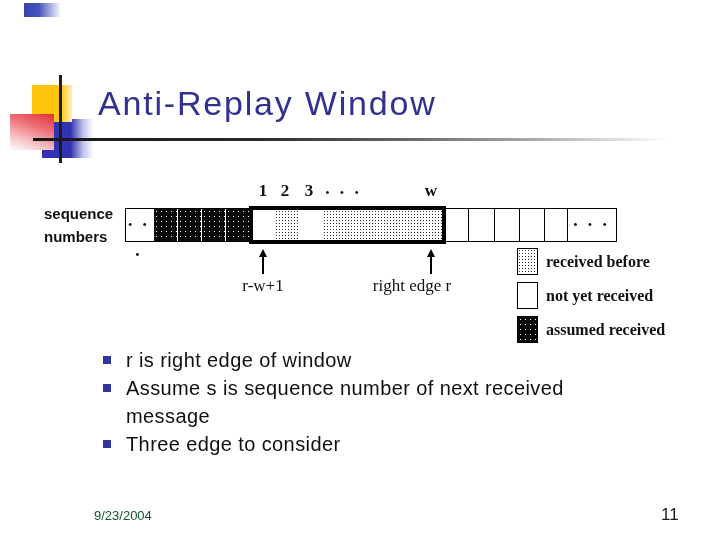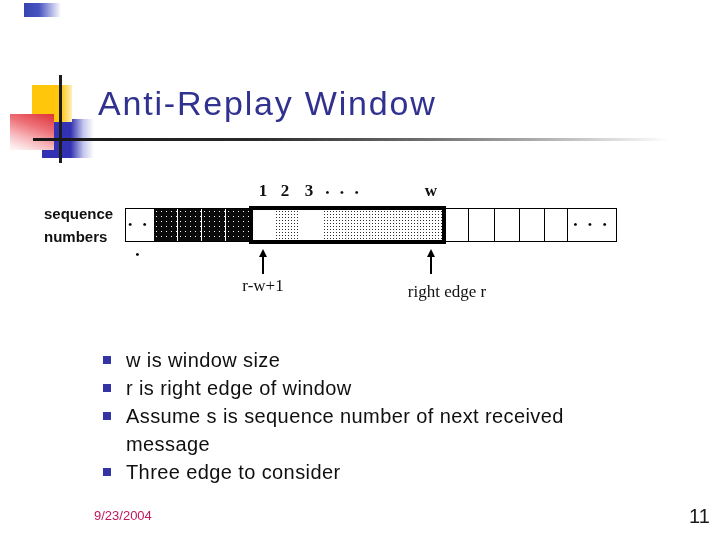--- a/index.html
+++ b/index.html
@@ -56,22 +56,22 @@
   .legend-swatch { width:21px; height:27px; border:1px solid #000; box-sizing:border-box; flex:none; }
   .legend-label { margin-left:8px; font-family:"Liberation Serif", serif; font-weight:bold;
     font-size:16px; white-space:nowrap; }
   
   .bullets { position:absolute; left:99px; top:346px; width:512px; margin:0; padding:0; list-style:none; }
   .bullets li { position:relative; padding-left:27px; font-size:20px; line-height:28px;
     letter-spacing:0.4px; color:#101010; }
   .bullets li::before { content:""; position:absolute; left:4px; top:10px; width:8px; height:8px;
     background:var(--bullet-color); }
   
-  .footer-date { position:absolute; left:94px; top:508px; font-size:13px; color:#be185d; }
-  .page-number { position:absolute; left:661px; top:505px; font-size:20px; color:#1a1a1a;margin-left:28px; }
+  .footer-date { position:absolute; left:94px; top:508px; font-size:13px; color:#14532d; }
+  .page-number { position:absolute; left:661px; top:505px; font-size:17px; color:#1a1a1a; }
 </style>
 </head>
 <body>
 
 <div class="slide" style="--title-color: #31318F; --bullet-color: #3333A6; --deco-yellow: #FFC60B; --deco-blue: #3232B2; --deco-blue2: #3743AE; --deco-red: #E03A40;">
 
   <div class="accent-bar"></div>
   <div class="deco-blue"></div>
   <div class="deco-yellow"></div>
   <div class="deco-red"></div>
@@ -121,26 +121,39 @@
       <span class="top-label" style="left: 263px;">1</span>
       <span class="top-label" style="left: 285px;">2</span>
       <span class="top-label" style="left: 309px;">3</span>
       <span class="top-label ellipsis" style="left: 344px;">• • •</span>
       <span class="top-label" style="left: 431px;">w</span>
     </div>
   <div id="arrow-layer">
       <div class="up-arrow" style="left: 262px;"></div>
       <div class="arrow-label" style="left: 263px;">r-w+1</div>
       <div class="up-arrow" style="left: 430px;"></div>
-      <div class="arrow-label" style="left: 447px; margin-top: 6px;">right edge r</div>
+      <div class="arrow-label" style="left: 412px;">right edge r</div>
     </div>
 
+  <div id="legend" class="legend">
+      <div class="legend-row">
+        <div class="legend-swatch pat-received"></div>
+        <span class="legend-label">received before</span>
+      </div>
+      <div class="legend-row">
+        <div class="legend-swatch pat-blank"></div>
+        <span class="legend-label">not yet received</span>
+      </div>
+      <div class="legend-row">
+        <div class="legend-swatch pat-assumed"></div>
+        <span class="legend-label">assumed received</span>
+      </div>
+    </div>
 
   <ul id="bullet-list" class="bullets">
-      <li><span>w is window size</span></li>
       <li><span>r is right edge of window</span></li>
       <li><span>Assume s is sequence number of next received message</span></li>
       <li><span>Three edge to consider</span></li>
     </ul>
 
   <div class="footer-date">9/23/2004</div>
   <div class="page-number">11</div>
 </div>
 
 </body></html>

